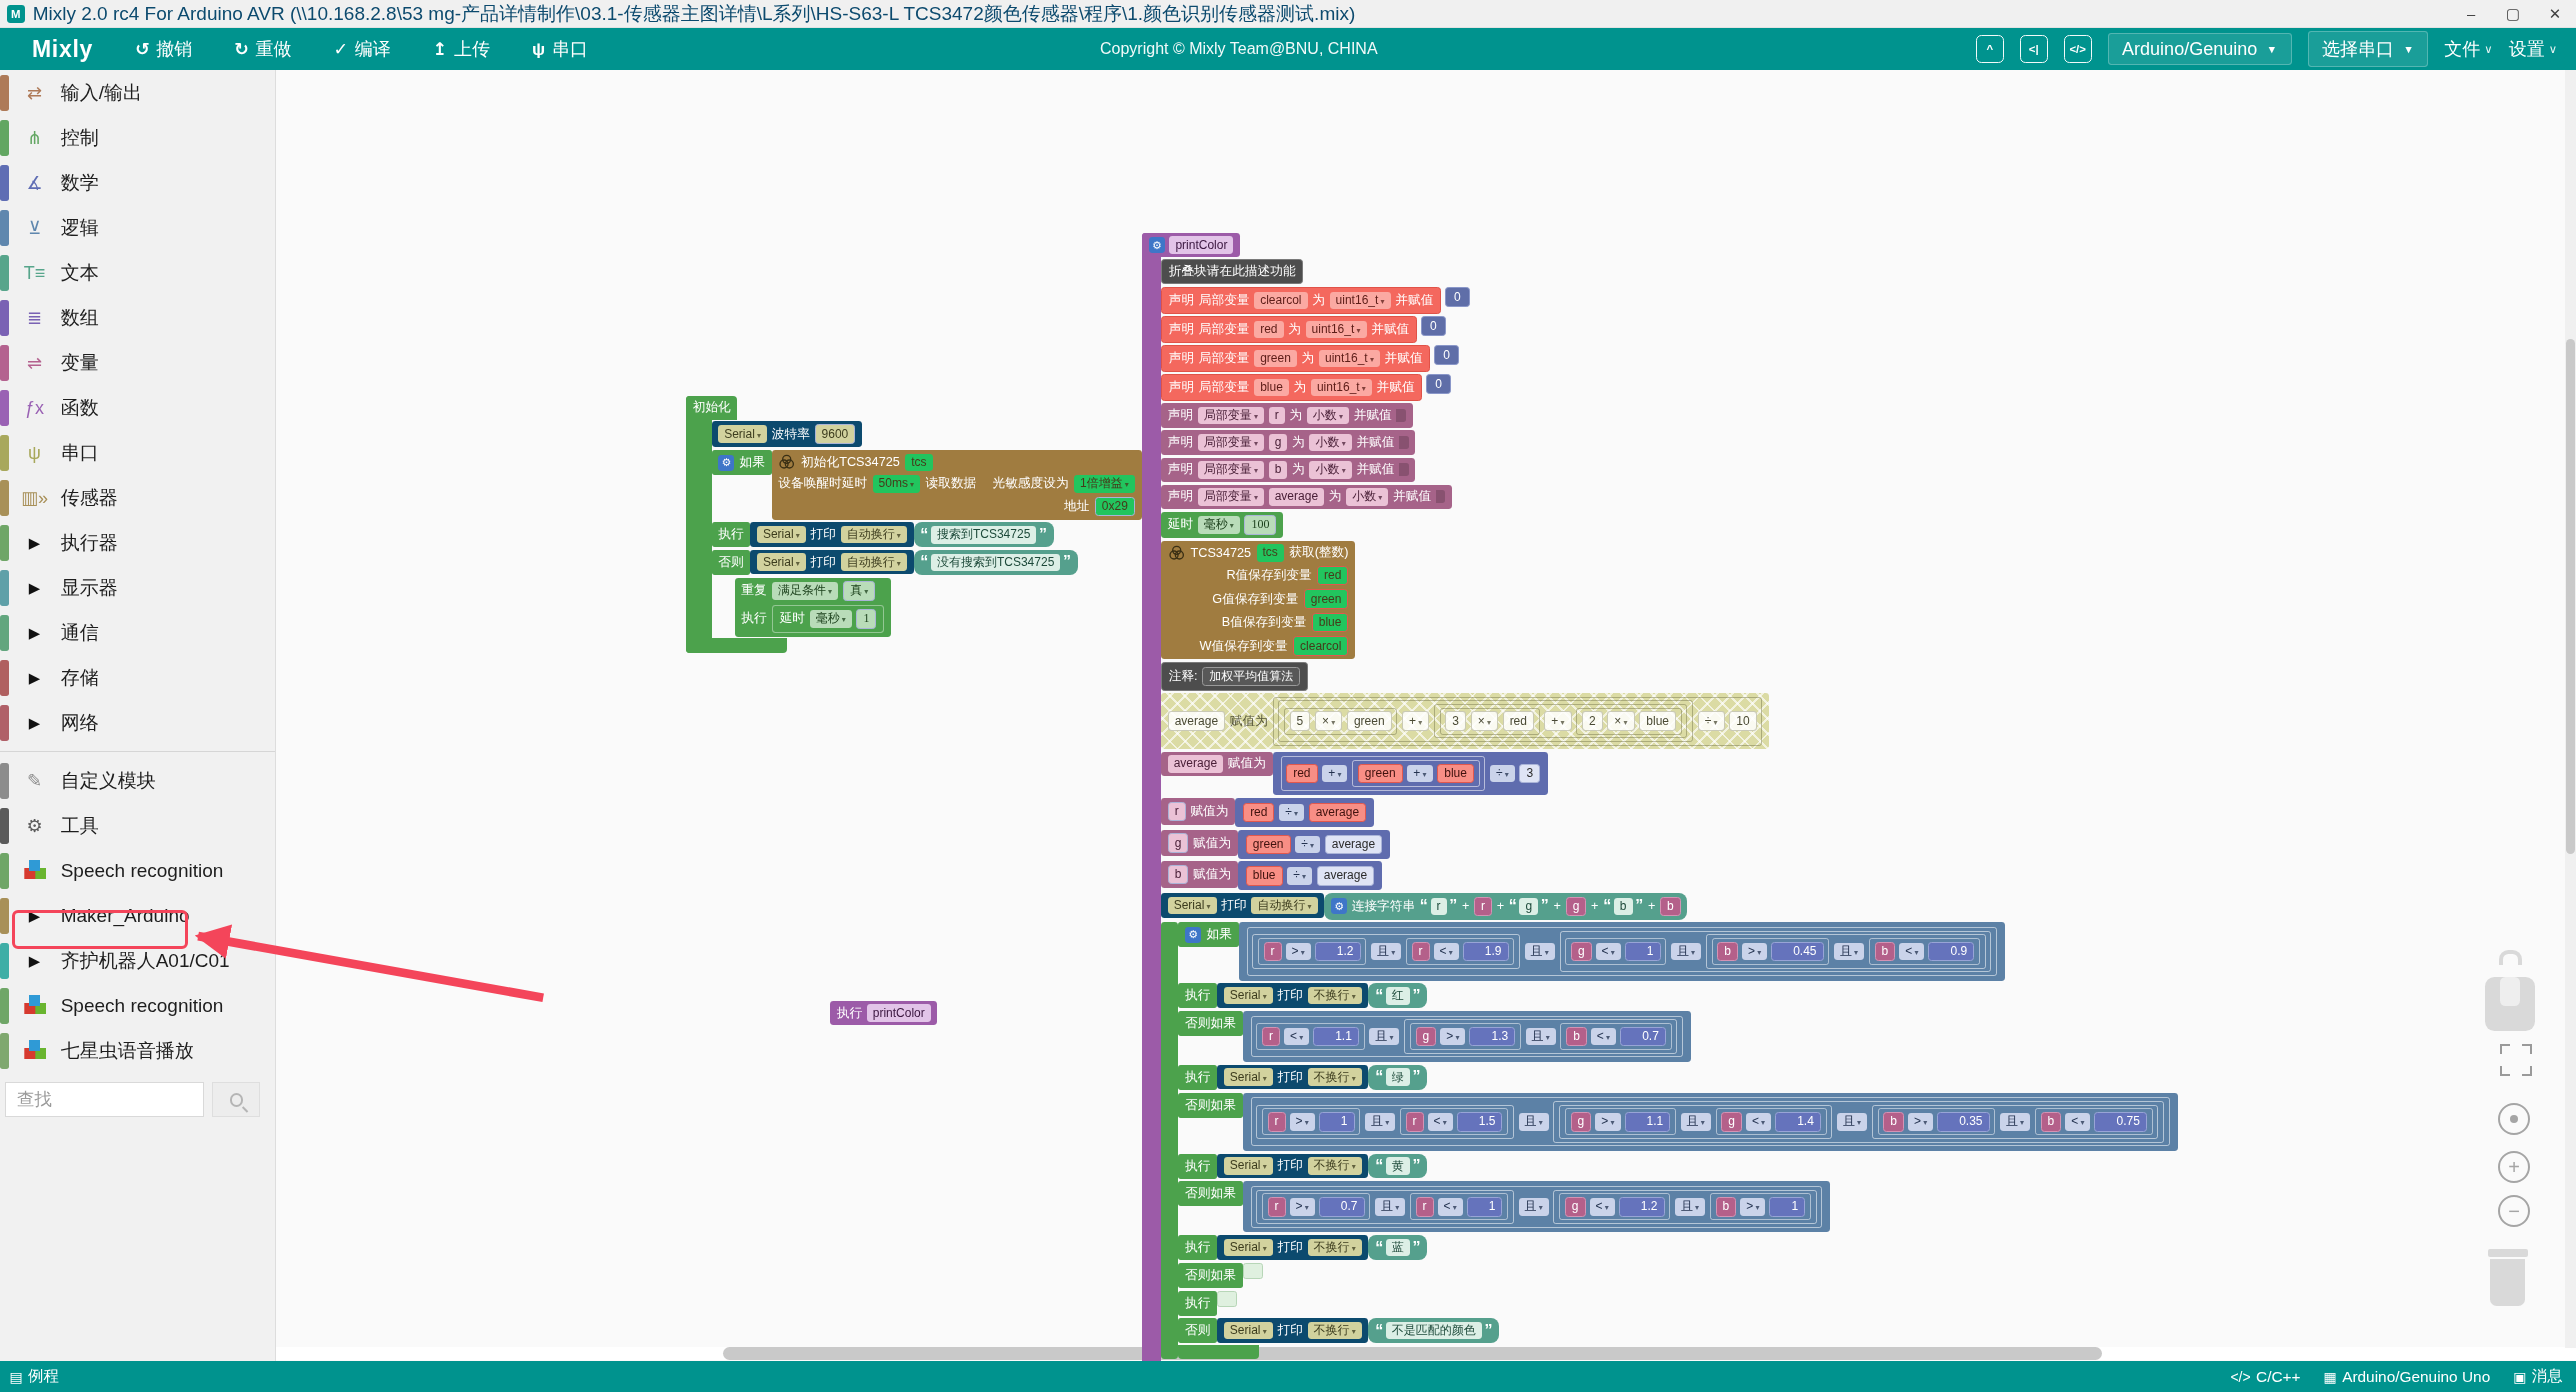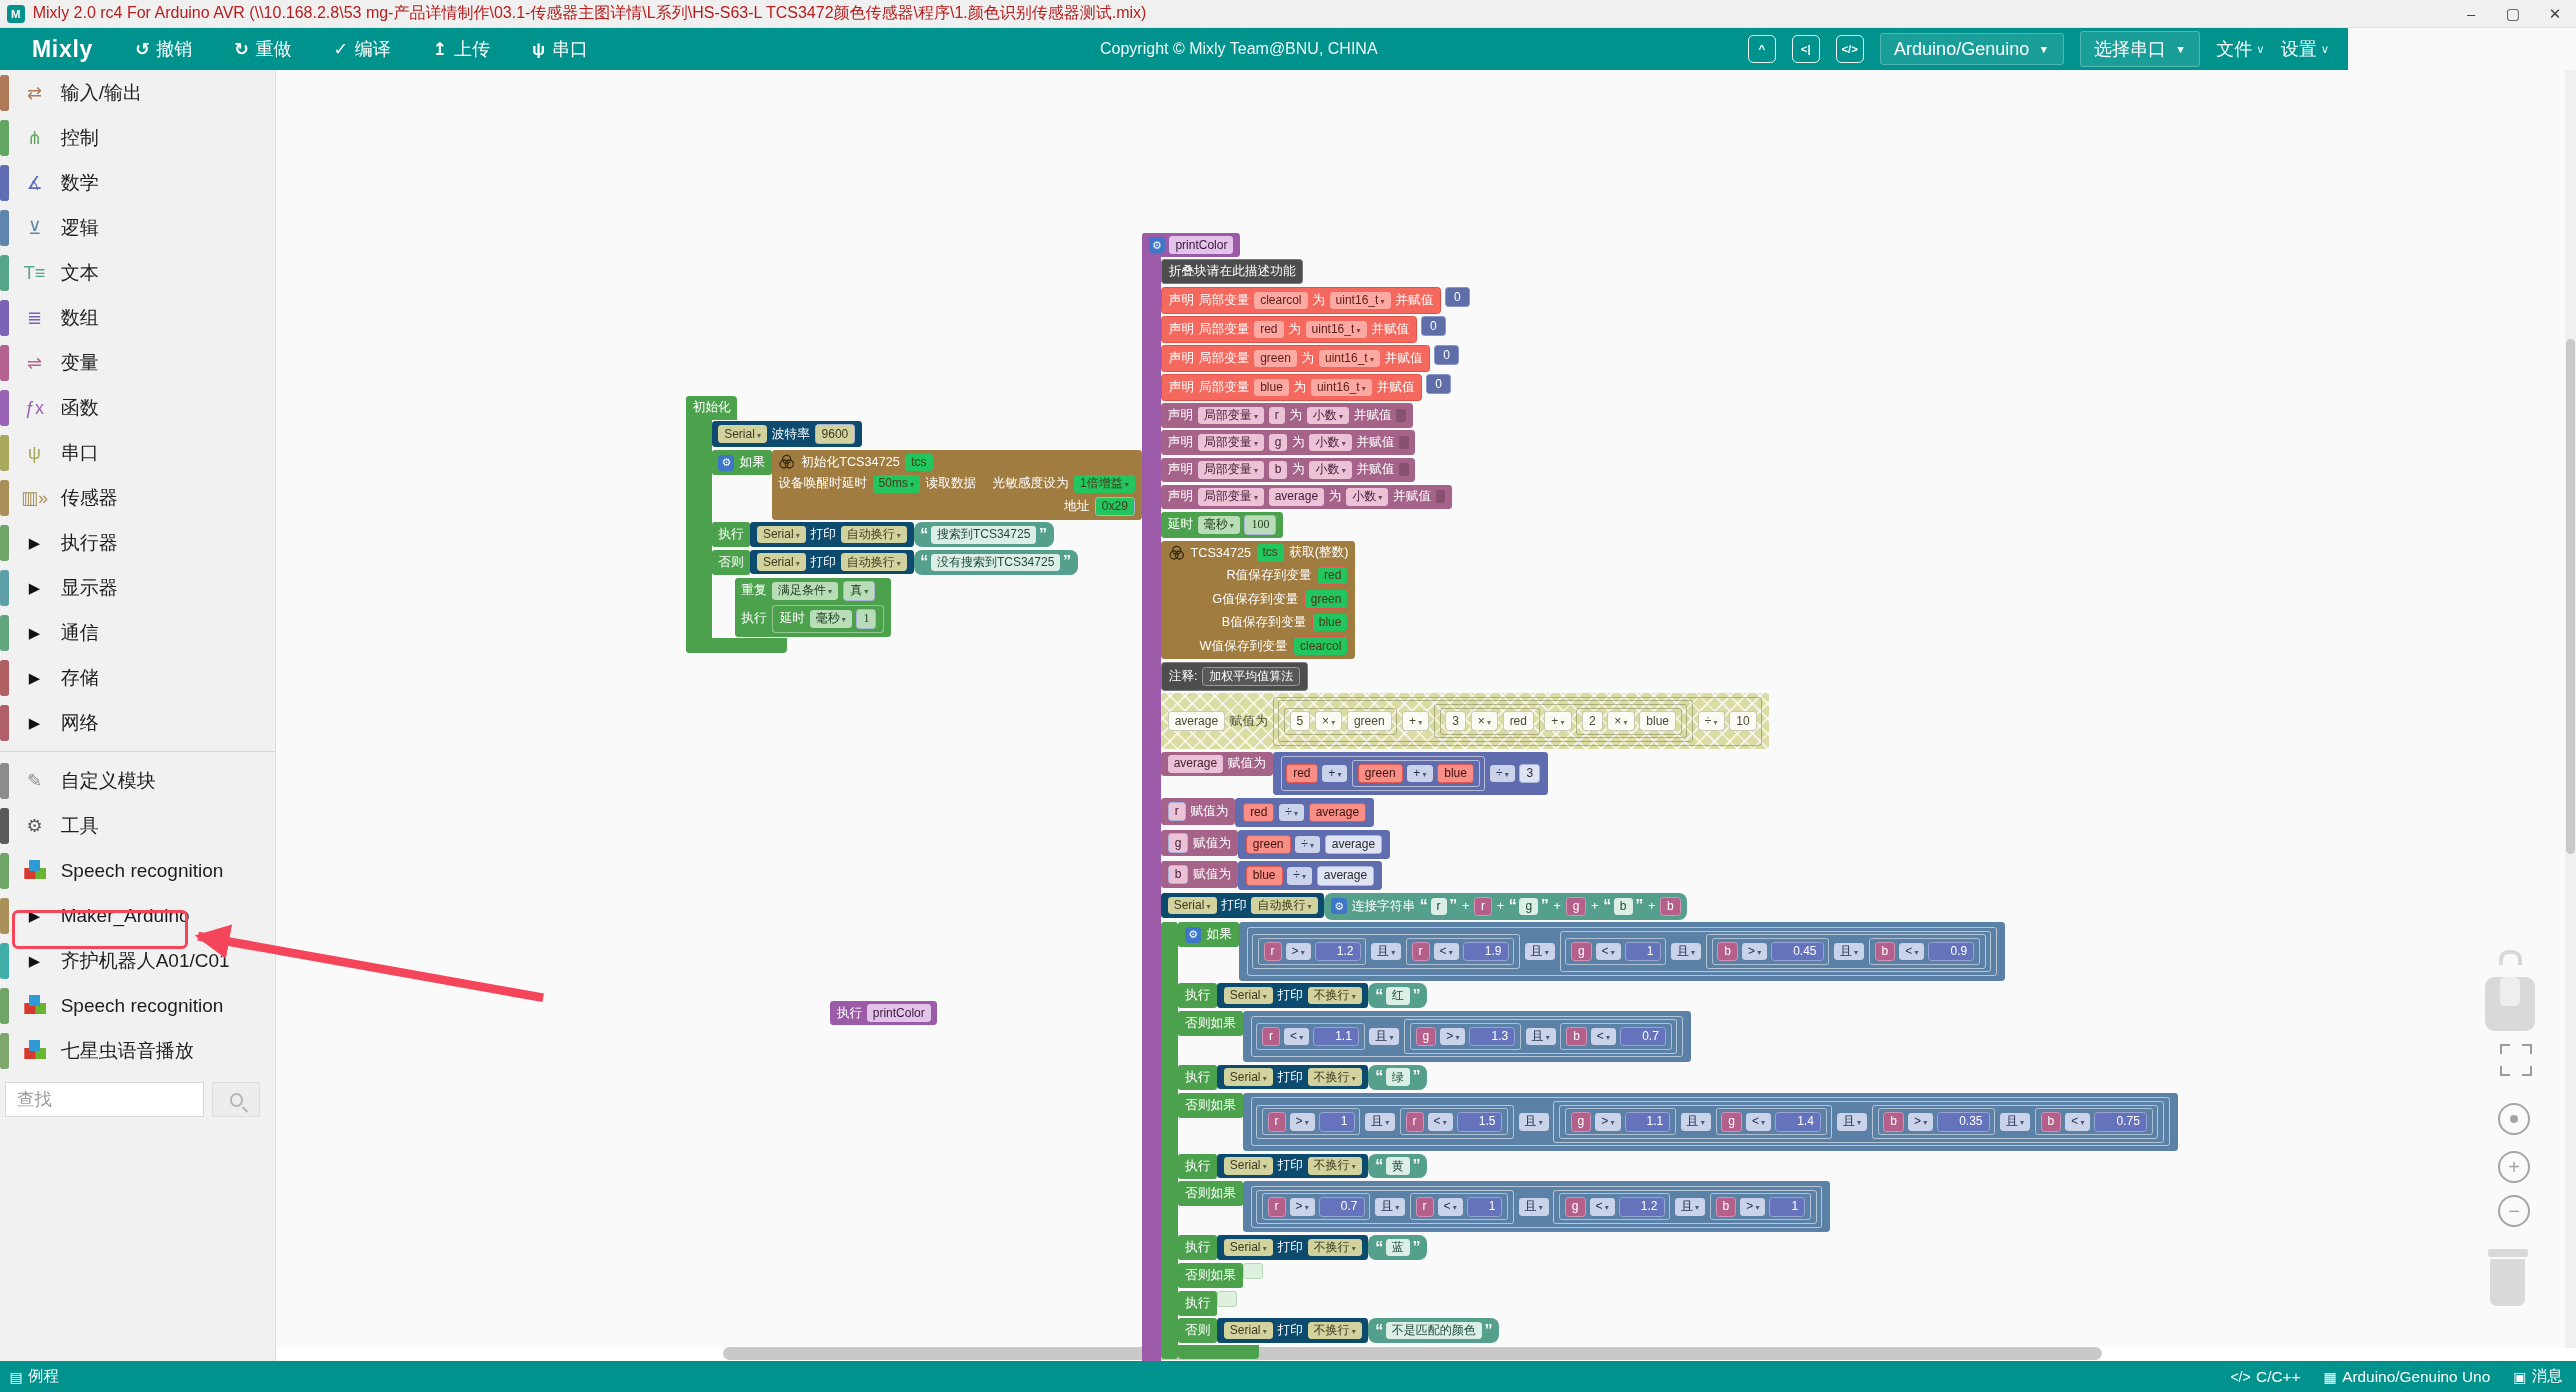--- a/index.html
+++ b/index.html
@@ -5,27 +5,27 @@
   * { margin:0; padding:0; box-sizing:border-box; }
   html,body { width:2576px; height:1393px; overflow:hidden;
     font-family:"Liberation Sans","DejaVu Sans",sans-serif; background:#fafafa; }
 
   
   .titlebar { position:absolute; left:0; top:0; width:2576px; height:28px;
     background:#f0f0f0; display:flex; align-items:center; border-bottom:0.7px solid #e2e2e2; z-index:50;}
   .app-ico { width:18px; height:18px; background:#00938E; color:#fff; border-radius:3.4px;
     margin:0 8px 0 6.7px; display:flex; align-items:center; justify-content:center;
     font-size:11.4px; font-weight:bold;}
-  .title-text { font-size:16px; color:#b91c1c; }
+  .title-text { font-size:19px; color:#0c4a6e; }
   .win-btns { margin-left:auto; display:flex; }
   .win-btn { width:42px; height:28px; display:flex; align-items:center; justify-content:center;
     font-size:14.8px; color:#444; }
 
   
-  .toolbar { position:absolute; left:0; top:28px; width:2348px; height:42px;
+  .toolbar { position:absolute; left:0; top:28px; width:2576px; height:42px;
     background:#00938E; display:flex; align-items:center; color:#fff; z-index:50;}
   .brand { font-size:23px; font-weight:600; margin-left:32px; letter-spacing:0.7px;}
   .tb-item { display:flex; align-items:center; gap:6.7px; font-size:18px; margin-left:42px; cursor:pointer;}
   .tb-ico { font-size:17.4px; font-weight:bold;}
   .tb-copy { position:absolute; left:1100px; font-size:16px; opacity:.95;}
   .tb-right { margin-left:auto; display:flex; align-items:center; gap:16px; margin-right:19px;}
   .sq-ico { width:28px; height:28px; border:1.3px solid rgba(255,255,255,.95); border-radius:5.4px;
     display:flex; align-items:center; justify-content:center; font-size:11.4px; font-weight:bold;}
   .tb-select { background:rgba(255,255,255,.10); border:0.7px solid rgba(255,255,255,.25);
     border-radius:3.4px; padding:4.7px 13.4px; font-size:18px; display:flex; align-items:center; gap:9.4px;}

